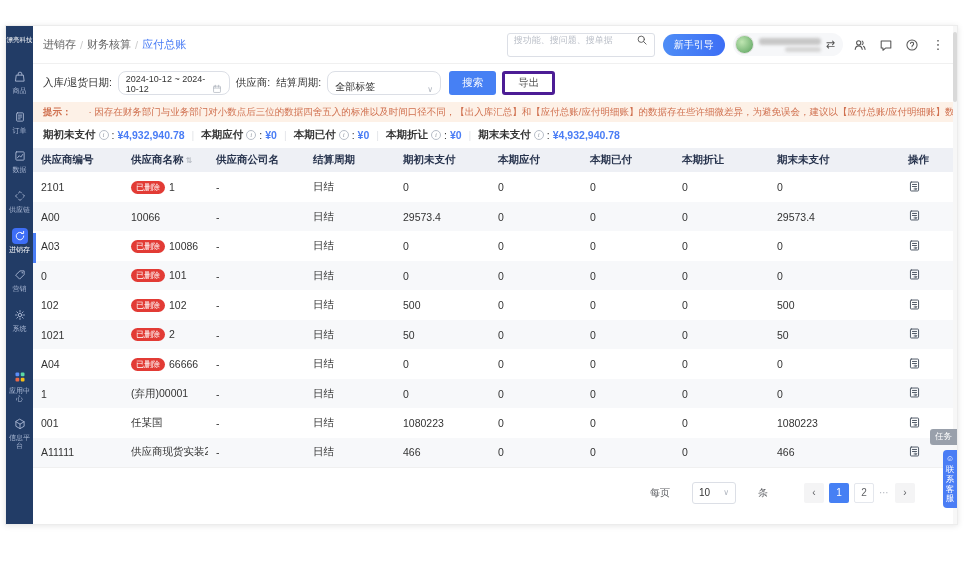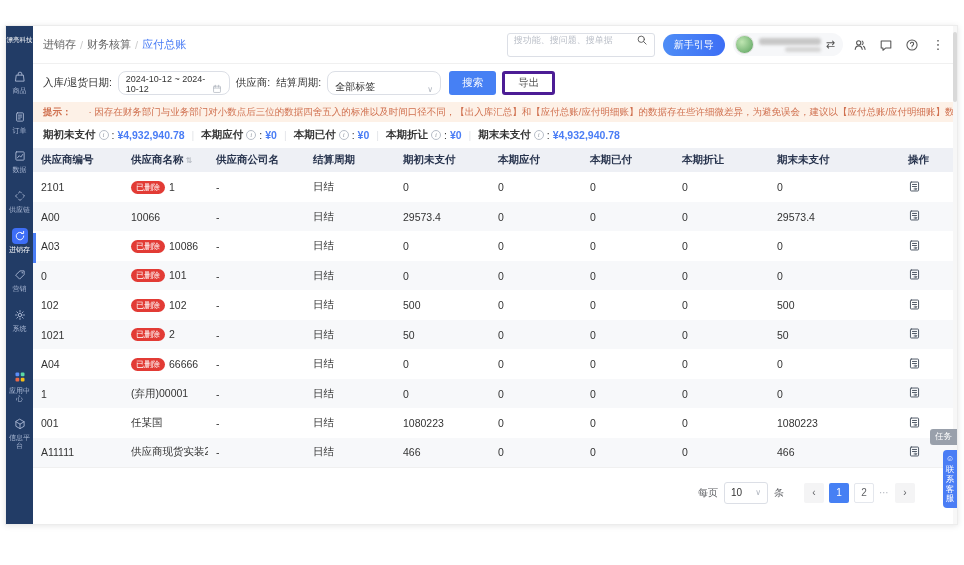--- a/index.html
+++ b/index.html
@@ -58,21 +58,21 @@
   table{width:100%;border-collapse:collapse;table-layout:fixed;font-size:10.5px}
   thead th{background:#eef0f5;height:24px;text-align:left;padding:0 8px;font-weight:700;color:#27334d;overflow:hidden;white-space:nowrap}
   tbody td{height:29.5px;padding:0 8px;color:#333;overflow:hidden;white-space:nowrap}
   tbody tr:nth-child(even){background:#f7f8fa}
   table{border-bottom:1px solid #f0f0f0}
   .sort-ic{color:#b5bac2;font-size:8px;margin-left:2px}
   .del-badge{display:inline-flex;align-items:center;background:#e23b35;color:#fff;font-size:8px;border-radius:8px;padding:1px 5px;margin-right:4px;vertical-align:1px}
   .op-icon{color:#4b5563;cursor:pointer;display:inline-flex}
   .op-icon svg{width:13px;height:13px}
   
-  .pager{display:flex;align-items:center;justify-content:flex-end;gap:6px;padding:14px 42px 0 16px;font-size:10px;color:#606266}
+  .pager{display:flex;align-items:center;justify-content:flex-end;gap:22px;padding:14px 42px 0 16px;font-size:10px;color:#606266}
   .pp-box{border:1px solid #dcdfe6;border-radius:3px;height:22px;width:44px;display:flex;align-items:center;justify-content:space-between;padding:0 6px;cursor:pointer;color:#333}
   .pgbtn{width:20px;height:20px;border-radius:2px;background:#f4f4f5;display:flex;align-items:center;justify-content:center;color:#606266;cursor:pointer;font-size:10px}
   .pgbtn.num{background:#fff;border:1px solid #e4e7ed}
   .pgbtn.active{background:#4680f4;border:none;color:#fff}
   .pg-ell{color:#b6bac1;letter-spacing:1px;cursor:pointer}
   .pg-group{display:flex;align-items:center;gap:5px;margin-left:14px}
   
   .task-tab{position:absolute;right:0;top:403px;background:#99a0ab;color:#fff;font-size:8.5px;padding:2px 5px;border-radius:3px 0 0 3px;cursor:pointer;z-index:6}
   .service-tab{position:absolute;right:0;top:424px;width:14px;background:#4a7df5;color:#fff;border-radius:4px 0 0 4px;display:flex;flex-direction:column;align-items:center;gap:1px;padding:4px 0;font-size:8.5px;line-height:1.15;cursor:pointer;z-index:6;writing-mode:horizontal-tb}
   .service-tab .face{font-size:8px;margin-bottom:1px}

